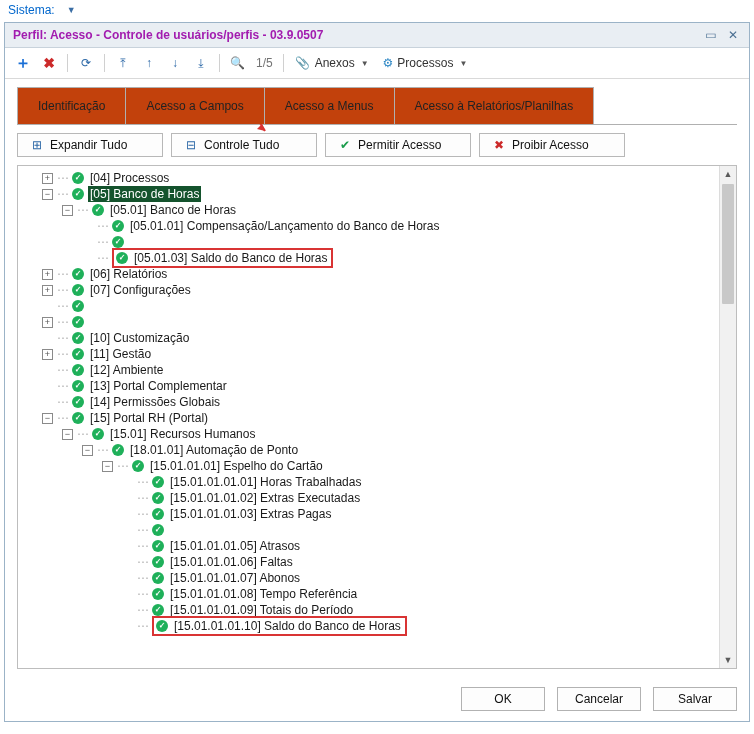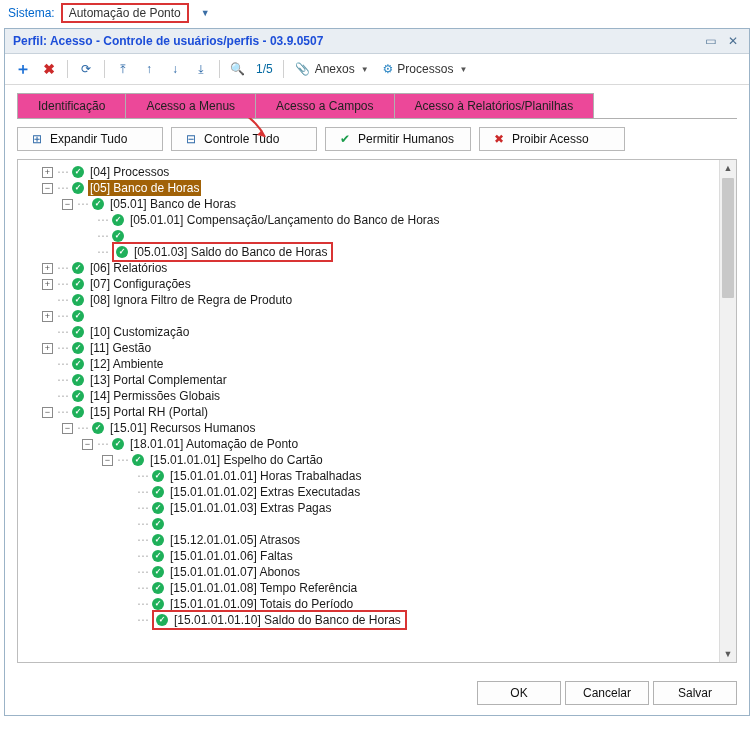--- a/index.html
+++ b/index.html
@@ -3,34 +3,34 @@
 <meta charset="utf-8">
 <style>
 html,body{margin:0;padding:0;background:#ffffff;font-family:"Segoe UI",Tahoma,Arial,sans-serif;font-size:12px;color:#1a1a1a}
 .body-wrap{width:754px;height:734px;box-sizing:border-box}
 .top-bar{padding:3px 8px;display:flex;align-items:center;gap:6px}
 .top-bar .sys-label{color:#0066cc}
 .top-bar .sys-value{border:2px solid #d93434;padding:1px 6px;color:#333}
 .top-bar .dd-arrow{color:#3b6ea5;font-size:9px;margin-left:6px}
 .window{margin:2px 4px 0 4px;border:1px solid #9bb3c7}
 .win-title{background:#e9eef3;border-bottom:1px solid #c8d2db;padding:5px 8px;display:flex;align-items:center;gap:6px}
-.win-title .ttext{font-weight:bold;color:#1d4ed8;flex:1}
+.win-title .ttext{font-weight:bold;color:#a21caf;flex:1}
 .win-title .win-btn{width:16px;text-align:center;color:#4b6f92;cursor:pointer}
 .toolbar{display:flex;align-items:center;gap:2px;padding:3px 6px;border-bottom:1px solid #d9d9d9}
 .toolbar .tbtn{width:22px;height:22px;display:flex;align-items:center;justify-content:center;color:#2f6aa8;border:1px solid transparent;border-radius:2px;cursor:pointer}
 .toolbar .sep{width:1px;height:18px;background:#d0d0d0;margin:0 4px}
 .toolbar .plus{color:#1a6fd6;font-weight:bold;font-size:16px;line-height:1}
 .toolbar .xred{color:#cc2a2a;font-weight:bold;font-size:14px}
-.toolbar .pagecount{padding:0 4px;color:#0369a1}
+.toolbar .pagecount{padding:0 4px;color:#737373}
 .toolbar .attach{display:flex;align-items:center;gap:4px;padding:0 6px;color:#333;cursor:pointer}
 .toolbar .attach .ico{color:#3a7e3a}
 .toolbar .attach .dd{font-size:8px;color:#555;margin-left:2px}
 .toolbar .proc .gear{color:#2f88c5}
 .tabs{display:flex;padding:8px 12px 0 12px;gap:0;position:relative}
-.tab{border:1px solid #b0b0b0;border-bottom:none;padding:5px 20px;background:#ec4899;color:#222;position:relative;cursor:pointer}
+.tab{border:1px solid #b0b0b0;border-bottom:none;padding:11px 20px;background:#c2410c;color:#222;position:relative;cursor:pointer}
 .tab+.tab{border-left:none}
 .tab.active{font-weight:normal;z-index:2}
 .tab-underline{border-top:1px solid #b0b0b0;margin:0 12px}
 .arrow-curve{position:absolute;left:232px;top:78px;width:40px;height:36px;pointer-events:none}
 .action-row{display:flex;gap:8px;padding:8px 12px}
 .abtn{border:1px solid #b8b8b8;background:#fdfdfd;padding:4px 12px;display:flex;align-items:center;gap:6px;min-width:120px;cursor:pointer;font-size:12px;color:#111}
 .abtn .ico{width:14px;text-align:center}
 .abtn .ico.expand{color:#2f6aa8}
 .abtn .ico.collapse{color:#2f6aa8}
 .abtn .ico.allow{color:#1a9c4b}
@@ -42,33 +42,32 @@
 .vscroll .thumb{position:absolute;left:2px;right:2px;top:18px;height:120px;background:#c8c8c8;border-radius:1px}
 ul.tree,ul.tree ul{list-style:none;margin:0;padding:0}
 ul.tree ul{padding-left:20px}
 li.node{position:relative;white-space:nowrap}
 li.node>.row{display:flex;align-items:center;gap:4px;height:16px;line-height:16px}
 .expander{width:11px;height:11px;border:1px solid #8a8a8a;display:flex;align-items:center;justify-content:center;font-size:9px;line-height:1;color:#555;background:#fff;cursor:pointer;box-sizing:border-box}
 .expander.none{border:none;background:transparent}
 .conn{width:11px;text-align:center;color:#b0b0b0;font-size:12px;line-height:1}
 .status{width:12px;height:12px;border-radius:50%;background:#1fb05a;display:flex;align-items:center;justify-content:center;color:#fff;font-size:8px;font-weight:bold}
 .node-label{padding:0 2px}
-.node-label.selected{background:#a16207;color:#fff}
+.node-label.selected{background:#14532d;color:#fff}
 .node-box{border:2px solid #d93434;padding:0 2px;display:inline-flex;align-items:center;gap:4px}
-.footer{display:flex;justify-content:flex-end;gap:4px;padding:10px 12px}
+.footer{display:flex;justify-content:flex-end;gap:12px;padding:10px 12px}
 .fbtn{border:1px solid #b2b2b2;background:#fdfdfd;padding:4px 0;width:82px;text-align:center;cursor:pointer;font-size:12px;color:#111}
 .tree-scroll>ul.tree{padding-left:22px}
 </style>
 </head>
 <body>
 <div class="body-wrap">
 
 <div class="top-bar">
   <span class="sys-label">Sistema:</span>
-  <span class="sys-value">Automação de Ponto</span>
   <span class="dd-arrow">▼</span>
 </div>
 
 <div class="window" style="position:relative">
 
   <svg class="arrow-curve" viewBox="0 0 40 36">
     <path d="M2 2 C 14 12, 22 18, 28 30" stroke="#d93434" stroke-width="2" fill="none"></path>
     <path d="M28 30 l-8 -2 l5 -5 z" fill="#d93434"></path>
   </svg>
 
@@ -115,38 +114,38 @@
     </div>
     <div class="attach proc">
       <span class="gear">⚙</span>
       <span>Processos</span>
       <span class="dd">▼</span>
     </div>
   </div>
 
   <div class="tabs">
     <div class="tab">Identificação</div>
+    <div class="tab">Acesso a Campos</div>
     <div class="tab active">Acesso a Menus</div>
-    <div class="tab">Acesso a Campos</div>
     <div class="tab">Acesso à Relatórios/Planilhas</div>
   </div>
   <div class="tab-underline"></div>
 
   <div class="action-row">
     <div class="abtn">
           <span class="ico expand">⊞</span>
           <span>Expandir Tudo</span>
         </div>
     <div class="abtn">
           <span class="ico collapse">⊟</span>
           <span>Controle Tudo</span>
         </div>
     <div class="abtn">
           <span class="ico allow">✔</span>
-          <span>Permitir Humanos</span>
+          <span>Permitir Acesso</span>
         </div>
     <div class="abtn">
           <span class="ico deny">✖</span>
           <span>Proibir Acesso</span>
         </div>
   </div>
 
   <div class="tree-panel">
     <div class="tree-scroll">
       <ul class="tree">
@@ -219,21 +218,20 @@
                 <span class="conn">⋯</span>
                 <span class="status">✓</span>
                 <span class="node-label">[07] Configurações</span>
               </div>
             </li>
         <li class="node">
               <div class="row">
                 <span class="expander none"></span>
                 <span class="conn">⋯</span>
                 <span class="status">✓</span>
-                <span class="node-label">[08] Ignora Filtro de Regra de Produto</span>
               </div>
             </li>
         <li class="node">
               <div class="row">
                 <span class="expander">+</span>
                 <span class="conn">⋯</span>
                 <span class="status">✓</span>
               </div>
             </li>
         <li class="node">
@@ -338,21 +336,21 @@
                                 <span class="expander none"></span>
                                 <span class="conn">⋯</span>
                                 <span class="status">✓</span>
                               </div>
                             </li>
                         <li class="node">
                               <div class="row">
                                 <span class="expander none"></span>
                                 <span class="conn">⋯</span>
                                 <span class="status">✓</span>
-                                <span class="node-label">[15.12.01.01.05] Atrasos</span>
+                                <span class="node-label">[15.01.01.01.05] Atrasos</span>
                               </div>
                             </li>
                         <li class="node">
                               <div class="row">
                                 <span class="expander none"></span>
                                 <span class="conn">⋯</span>
                                 <span class="status">✓</span>
                                 <span class="node-label">[15.01.01.01.06] Faltas</span>
                               </div>
                             </li>

